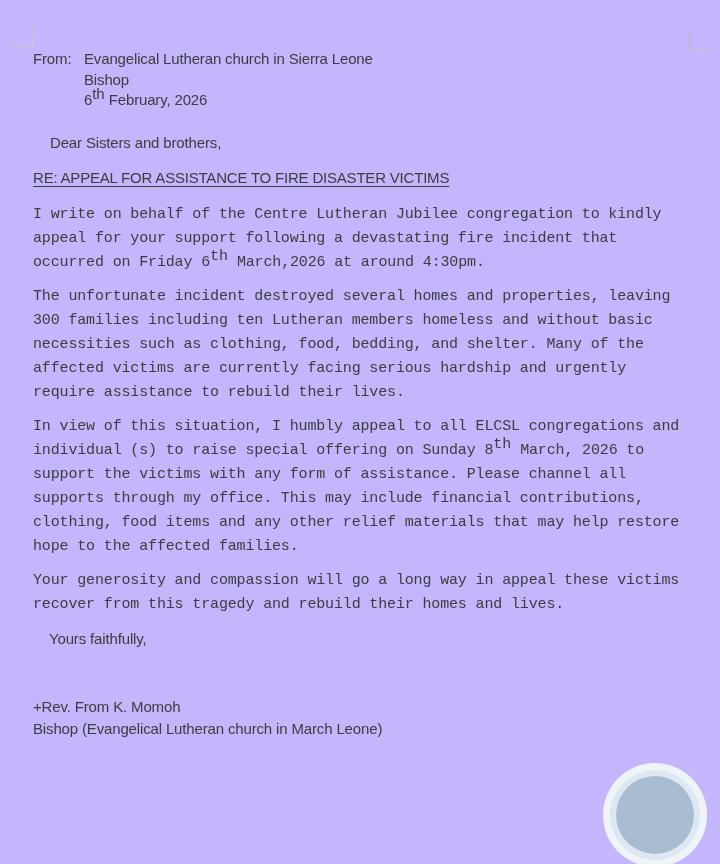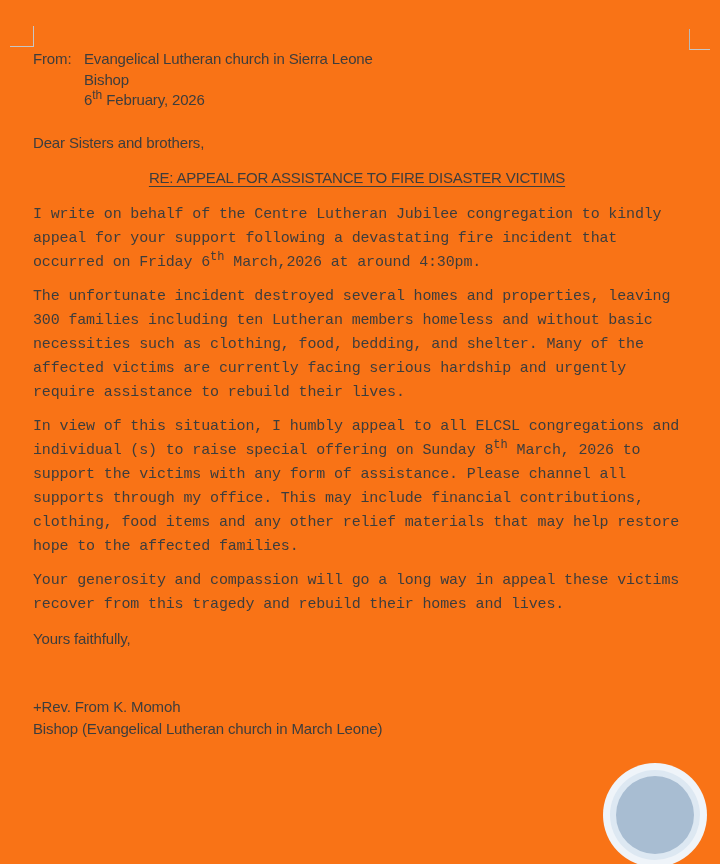--- a/index.html
+++ b/index.html
@@ -5,21 +5,21 @@
   * { margin: 0; padding: 0; box-sizing: border-box; }
   html, body {
     width: 720px; height: 864px;
     background: #ffffff;
     font-family: "Liberation Sans", "DejaVu Sans", sans-serif;
     overflow: hidden;
   }
   .page {
     position: relative;
     width: 720px; height: 864px;
-    background: #f97316;
+    background: #c4b5fd;
   }
   
   .corner { position: absolute; }
   .corner-tl {
     left: 10px; top: 26px; width: 24px; height: 21px;
     border-right: 1px solid #c6c6c6;
     border-bottom: 1px solid #c6c6c6;
   }
   .corner-tr {
     left: 689px; top: 29px; width: 21px; height: 21px;
@@ -35,48 +35,49 @@
     letter-spacing: -0.15px;
   }
   .from-block {
     display: flex;
     line-height: 20.5px;
     margin-bottom: 21px;
   }
   .from-label { width: 51px; flex: none; }
   .from-lines { flex: 1; }
   sup {
-    font-size: 12px;
+    font-size: 15px;
     letter-spacing: 0;
     vertical-align: super;
     line-height: 0;
     margin-top: 35px;
   }
   .salutation {
     line-height: 21px;
     margin-bottom: 14px;
+    margin-left: 17px;
   }
   .subject {
-    text-align: center;
     line-height: 21px;
     margin-bottom: 15px;
   }
   .subject-text {
     text-decoration: underline;
     text-underline-offset: 3px;
     letter-spacing: -0.2px;
   }
   .para {
     line-height: 24px;
     margin-bottom: 10px;
     font-family: Liberation Mono, monospace;
   }
   .closing {
     line-height: 24px;
     margin-bottom: 45px;
+    margin-left: 16px;
   }
   .signature { line-height: 22px; }
   
   .fab {
     position: absolute;
     left: 603px; top: 763px;
     width: 104px; height: 104px;
     border-radius: 50%;
     background: #eff4f9;
     display: flex; align-items: center; justify-content: center;

